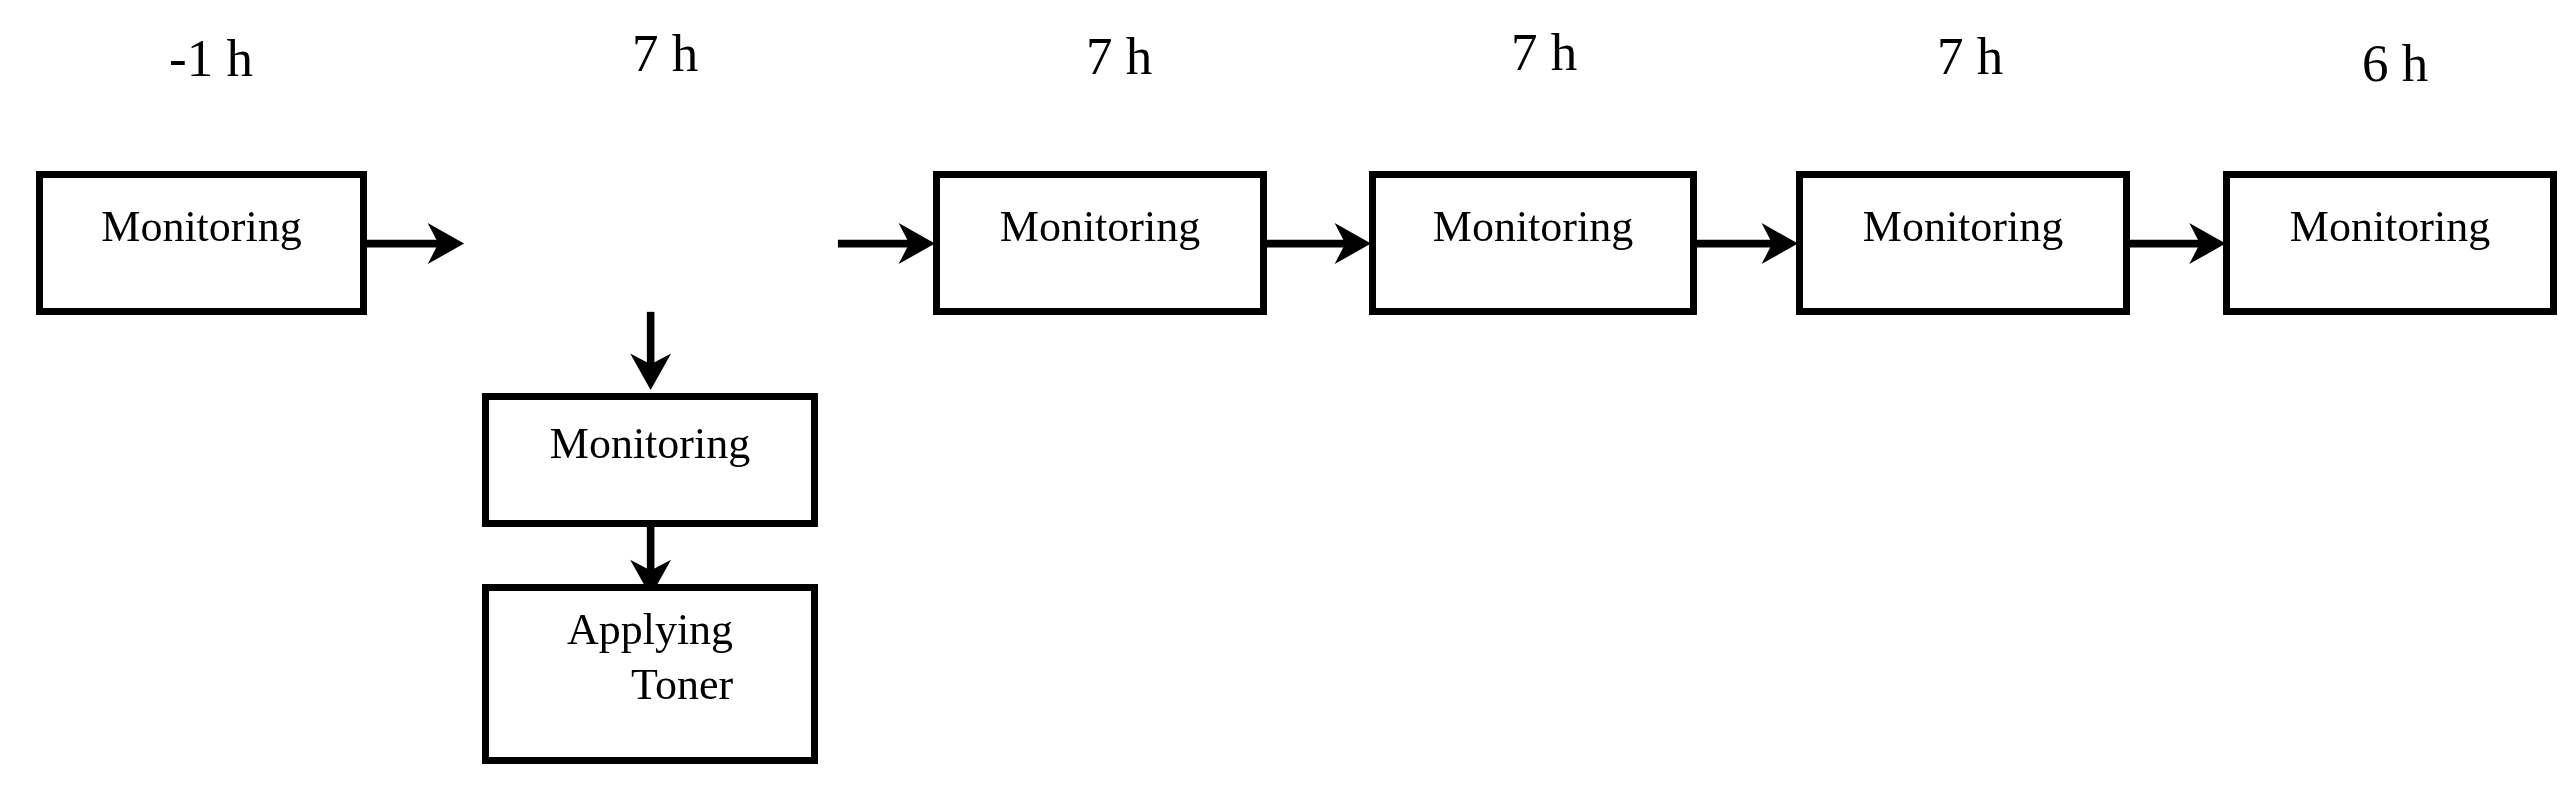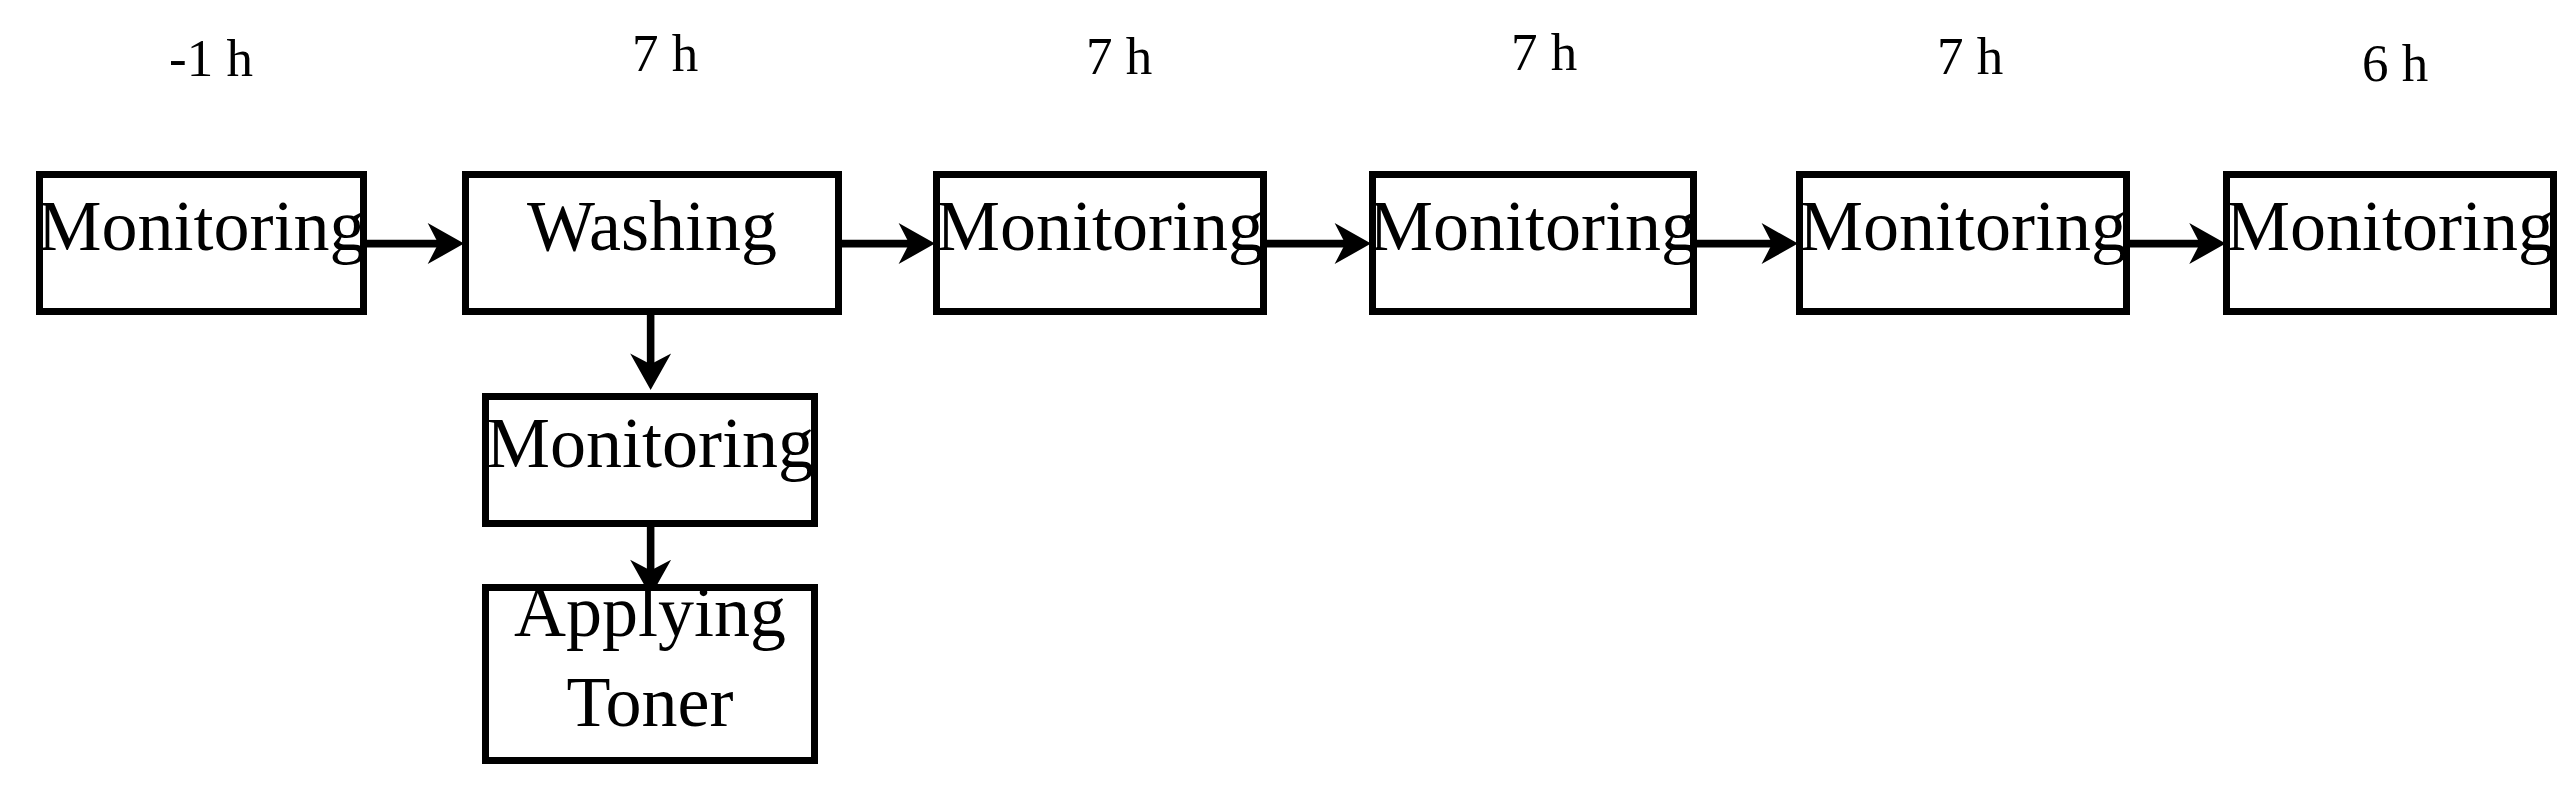--- a/index.html
+++ b/index.html
@@ -21,23 +21,23 @@
   .box{
     position:absolute;
     box-sizing:border-box;
     border:7.6px solid #000000;
     background:#ffffff;
     display:flex;
     align-items:center;
     justify-content:center;
   }
   .box .label{
-    font-size:72px;
+    font-size:44px;
     line-height:1.25;
-    text-align:center;
+    text-align:right;
     white-space:pre-line;
     transform:translateY(-16.7px);
   }
   svg.arrows{
     position:absolute;
     left:0;top:0;
     pointer-events:none;
   }
   .arrow-line{stroke:#000000;stroke-width:10;}
   .arrow-head{fill:#000000;stroke:none;}
@@ -81,23 +81,20 @@
     </g>
     <g>
       <line class="arrow-line" x1="858" y1="690" x2="858" y2="754"></line>
       <polygon class="arrow-head" points="858,786 831,738 858,752 885,738"></polygon>
     </g>
   </svg>
 
   <div class="box" style="left:36px;top:171px;width:331px;height:144px">
     <span class="label">Monitoring</span>
   </div>
-  <div class="box" style="left:462px;top:171px;width:380px;height:144px">
-    <span class="label">Washing</span>
-  </div>
   <div class="box" style="left:933px;top:171px;width:334px;height:144px">
     <span class="label">Monitoring</span>
   </div>
   <div class="box" style="left:1369px;top:171px;width:328px;height:144px">
     <span class="label">Monitoring</span>
   </div>
   <div class="box" style="left:1796px;top:171px;width:334px;height:144px">
     <span class="label">Monitoring</span>
   </div>
   <div class="box" style="left:2223px;top:171px;width:334px;height:144px">

